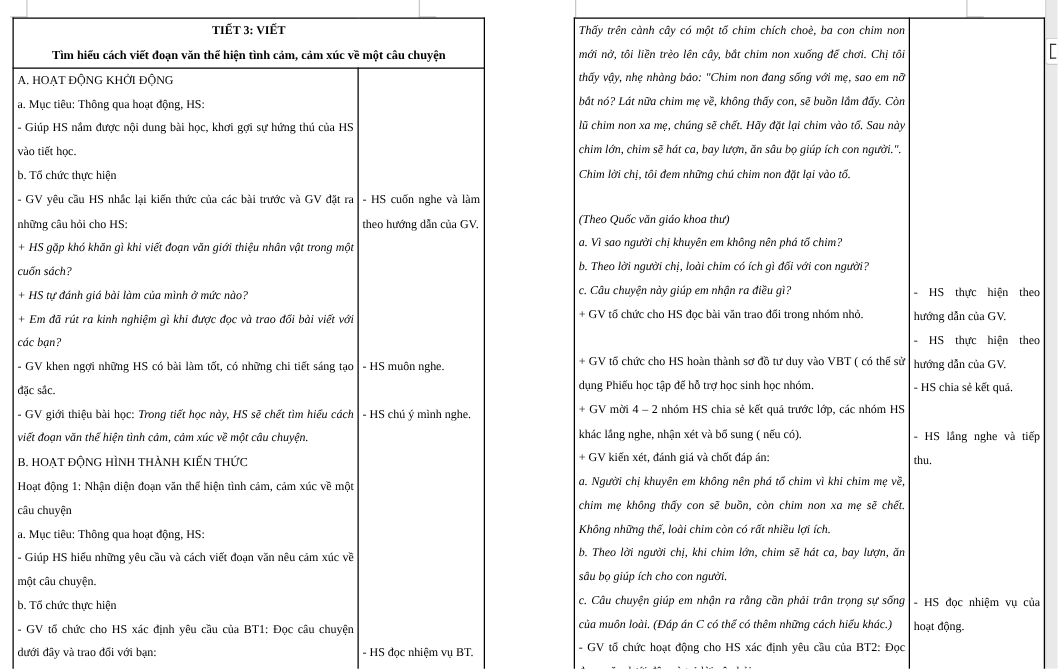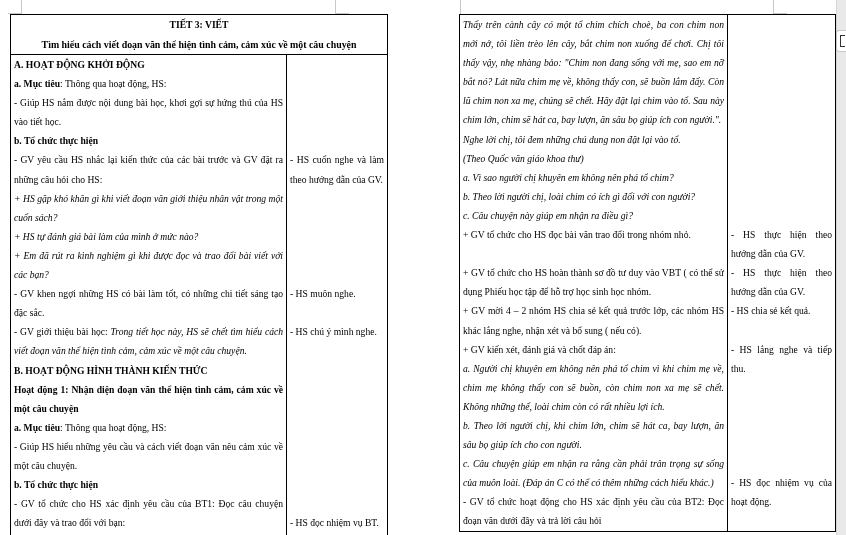--- a/index.html
+++ b/index.html
@@ -27,25 +27,25 @@
 
   table.lesson {
     position: absolute; border-collapse: collapse; table-layout: fixed;
     font-size: 9.6px; line-height: 19.1px;
   }
   table.lesson td { border: 1.4px solid #000; vertical-align: top; padding: 0 3px; }
   .t-left { left: 10px; top: 14px; width: 377px; }
   .t-right { left: 459px; top: 14px; width: 376px; padding-left: 12px; }
   .title-cell { text-align: center; font-weight: bold; line-height: 19.5px; padding-top: 0 !important; }
   .title-cell .sub { font-size: 9.9px; }
-  .b { font-weight: bold; }
+  .b { font-weight: normal; }
   .i { font-style: italic; }
   .j { text-align: justify; text-align-last: left; }
   .center { text-align: center; }
-  .right { text-align: right; }
+  .right { text-align: right; margin-top: 17px; }
   .blk { display: block; }
   .note-cell { line-height: 19.1px; }
   .spacer { display: block; height: 19.1px; }
 </style>
 </head>
 <body>
 
 <div class="page page-left">
   <div class="crop v" style="left:21px;top:0;"></div>
   <div class="crop h" style="left:8px;top:13px;"></div>
@@ -123,21 +123,21 @@
 
 <table class="lesson t-right">
   <colgroup>
       <col style="width:268px">
       <col style="width:108px">
     </colgroup>
   <tbody>
       <tr>
     <td class="j">
       <span class="blk j i">Thấy trên cành cây có một tổ chim chích choè, ba con chim non mới nở, tôi liền trèo lên cây, bắt chim non xuống để chơi. Chị tôi thấy vậy, nhẹ nhàng bảo: "Chim non đang sống với mẹ, sao em nỡ bắt nó? Lát nữa chim mẹ về, không thấy con, sẽ buồn lắm đấy. Còn lũ chim non xa mẹ, chúng sẽ chết. Hãy đặt lại chim vào tổ. Sau này chim lớn, chim sẽ hát ca, bay lượn, ăn sâu bọ giúp ích con người.".</span>
-      <span class="blk i">Nghe lời chị, tôi đem những chú dung non đặt lại vào tổ.</span>
+      <span class="blk i">Chim lời chị, tôi đem những chú chim non đặt lại vào tổ.</span>
       <span class="blk i right">(Theo Quốc văn giáo khoa thư)</span>
       <span class="blk i">a. Vì sao người chị khuyên em không nên phá tổ chim?</span>
       <span class="blk i">b. Theo lời người chị, loài chim có ích gì đối với con người?</span>
       <span class="blk i">c. Câu chuyện này giúp em nhận ra điều gì?</span>
       <span class="blk">+ GV tổ chức cho HS đọc bài văn trao đổi trong nhóm nhỏ.</span>
       <span class="spacer"></span>
       <span class="blk j">+ GV tổ chức cho HS hoàn thành sơ đồ tư duy vào VBT ( có thể sử dụng Phiếu học tập để hỗ trợ học sinh học nhóm.</span>
       <span class="blk j">+ GV mời 4 – 2 nhóm HS chia sẻ kết quả trước lớp, các nhóm HS khác lắng nghe, nhận xét và bổ sung ( nếu có).</span>
       <span class="blk">+ GV kiến xét, đánh giá và chốt đáp án:</span>
       <span class="blk j i">a. Người chị khuyên em không nên phá tổ chim vì khi chim mẹ về, chim mẹ không thấy con sẽ buồn, còn chim non xa mẹ sẽ chết. Không những thế, loài chim còn có rất nhiều lợi ích.</span>

